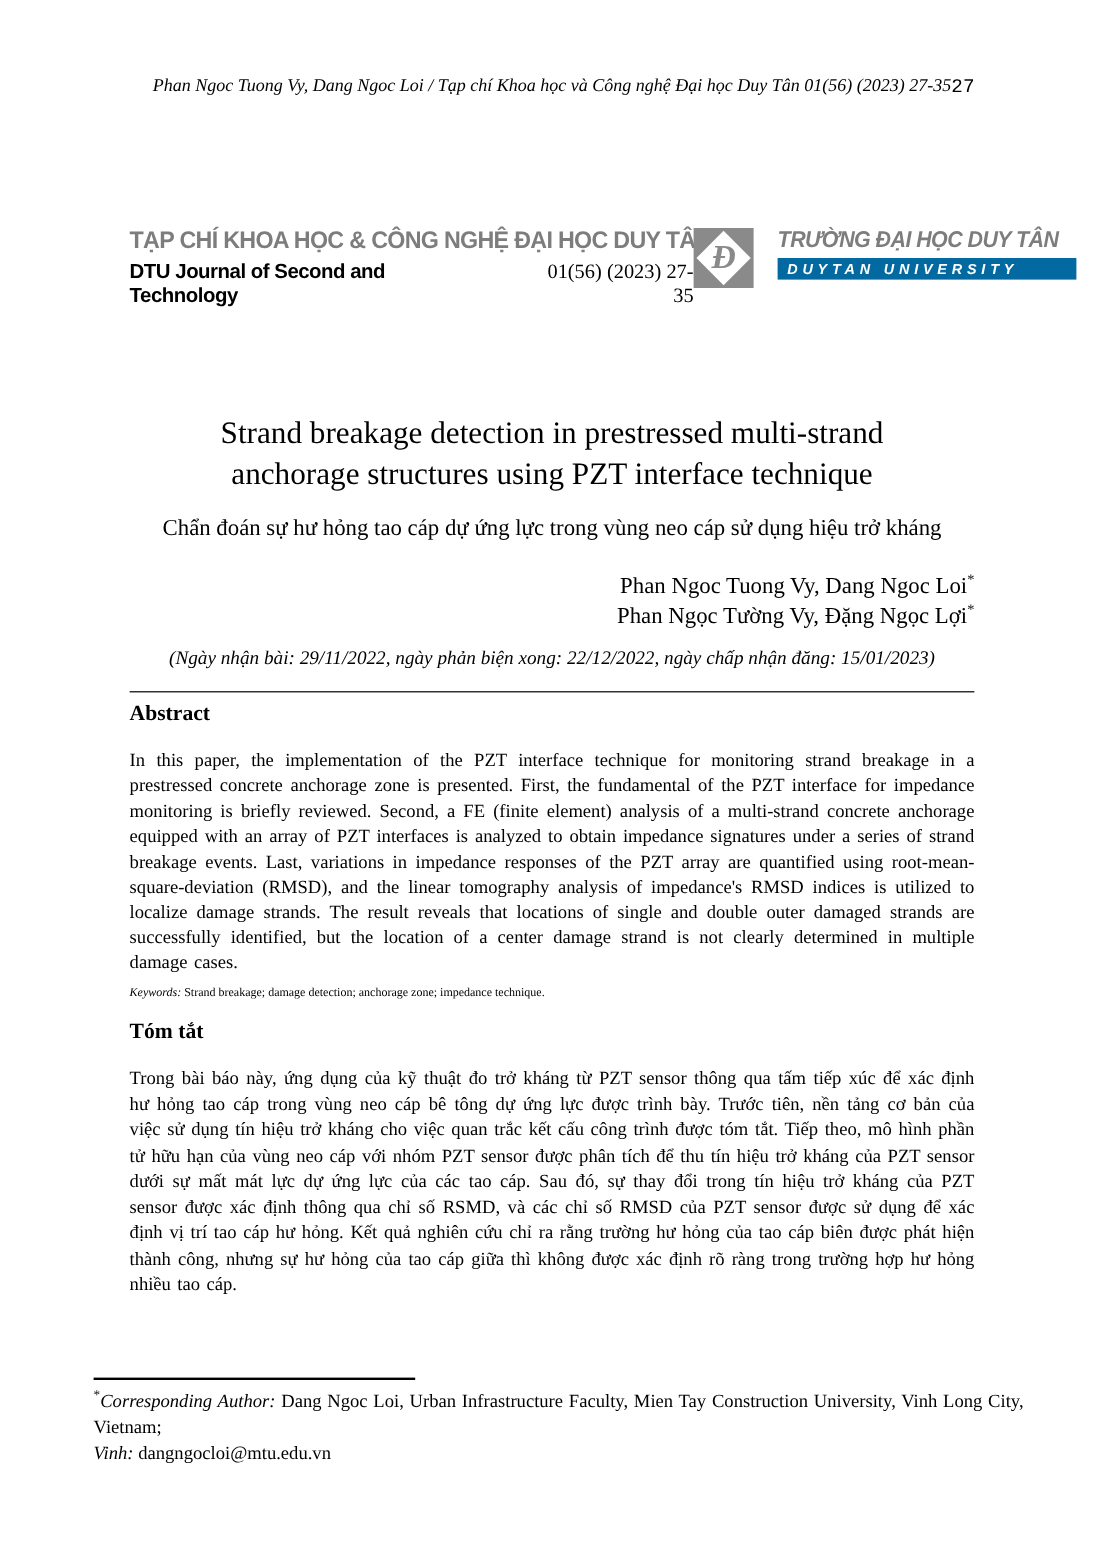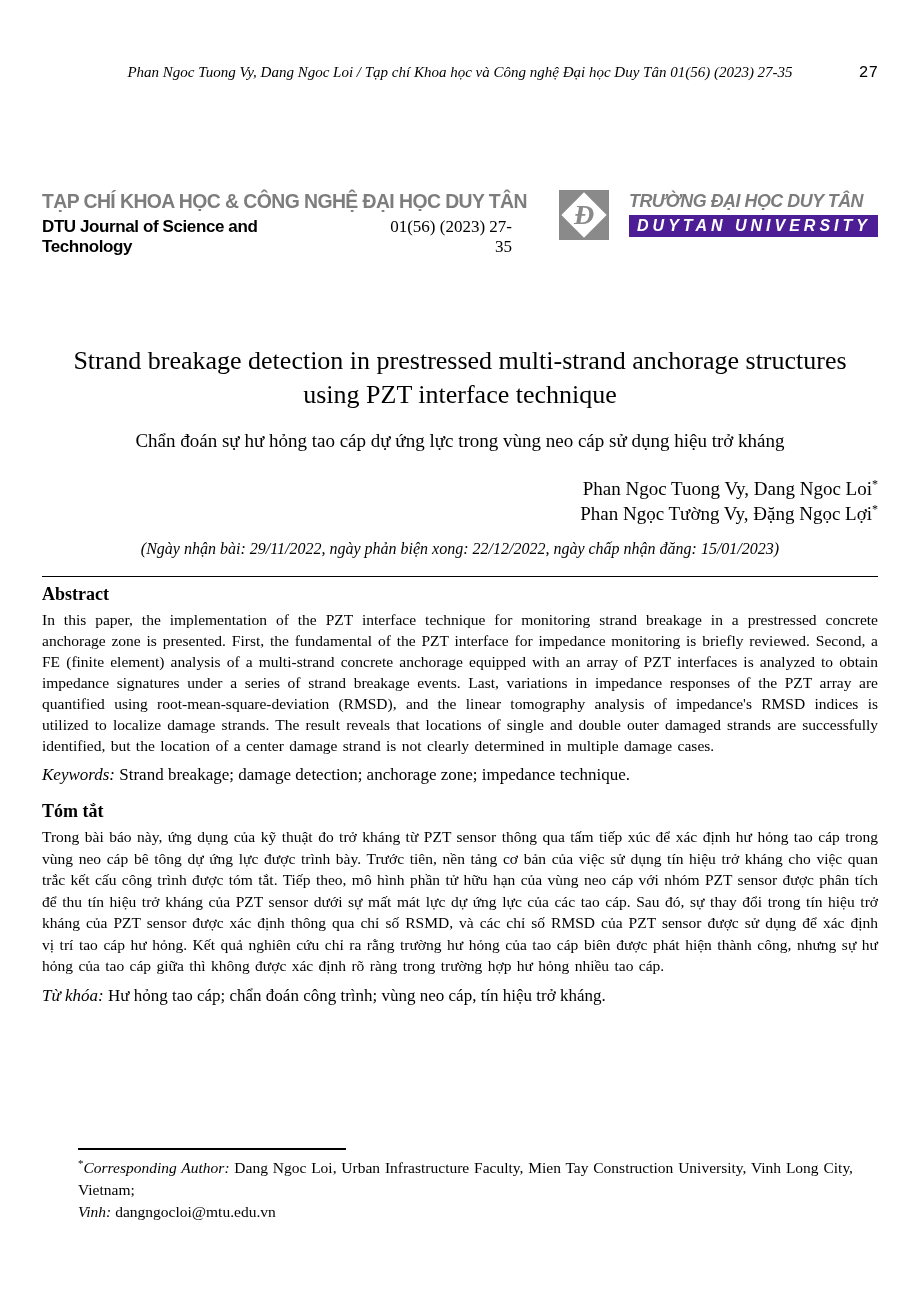--- a/index.html
+++ b/index.html
@@ -7,21 +7,21 @@
   .page {
     position: relative;
     width: 920px;
     height: 1302px;
     margin: 0 auto;
     background: #ffffff;
     font-family: "Liberation Serif", serif;
     color: #000000;
     overflow: hidden;
   }
-  .content { padding: 0 42px; }
+  .content { padding: 0 108px; }
 
   
   .running-head {
     position: relative;
     margin-top: 64px;
     height: 22px;
     font-size: 15px;
     font-style: italic;
     text-align: center;
   }
@@ -94,25 +94,25 @@
     font-weight: bold;
     font-size: 19px;
     letter-spacing: -0.5px;
     color: #7d7d7d;
     white-space: nowrap;
     transform: scaleX(0.94);
     transform-origin: left;
   }
   .univ-bar {
     margin-top: 3px;
-    background: #4c1d95;
+    background: #0369a1;
     color: #ffffff;
     font-family: "Liberation Sans", sans-serif;
     font-weight: bold;
-    font-size: 16px;
+    font-size: 12px;
     letter-spacing: 4px;
     padding: 2px 6px 2px 8px;
     white-space: nowrap;
   }
 
   
   .title-en {
     margin-top: 87px;
     text-align: center;
     font-size: 26px;
@@ -127,27 +127,27 @@
   .authors { margin-top: 24px; text-align: right; font-size: 19px; line-height: 1.32; }
   .authors sup { font-size: 12px; }
   .affiliations { margin-top: 18px; text-align: center; font-style: italic; font-size: 16px; line-height: 1.38; }
   .dates { margin-top: 14px; text-align: center; font-style: italic; font-size: 16px; }
 
   .rule { margin-top: 18px; border: 0; border-top: 1.6px solid #000; }
 
   
   .section-heading { margin-top: 7px; font-weight: bold; font-size: 18px; }
   .section-body {
-    margin-top: 4px;
+    margin-top: 18px;
     text-align: justify;
     font-size: 15.5px;
     line-height: 1.36;
     word-spacing: 1.5px;
   }
-  .kw-line { margin-top: 9px; font-size: 17px; }
+  .kw-line { margin-top: 9px; font-size: 10px; }
   .kw-label { font-style: italic; }
   .vn-body { line-height: 1.39; }
 
   
   .footnote {
     position: absolute;
     left: 78px;
     right: 67px;
     top: 1148px;
   }
@@ -165,21 +165,21 @@
 
     <div class="running-head">
       <span>Phan Ngoc Tuong Vy, Dang Ngoc Loi / Tạp chí Khoa học và Công nghệ Đại học Duy Tân 01(56) (2023) 27-35</span>
       <span class="pagenum">27</span>
     </div>
 
     <div class="masthead">
       <div class="mast-left">
         <div class="journal-vi">TẠP CHÍ KHOA HỌC &amp; CÔNG NGHỆ ĐẠI HỌC DUY TÂN</div>
         <div class="mast-left-row2">
-          <span class="journal-en">DTU Journal of Science and Technology</span>
+          <span class="journal-en">DTU Journal of Second and Technology</span>
           <span class="issue-info">01(56) (2023) 27-35</span>
         </div>
       </div>
       <div class="mast-right">
         <div class="logo-box">
           <div class="logo-diamond"></div>
           <div class="logo-glyph">Đ</div>
         </div>
         <div class="mast-right-text">
           <div class="univ-vi">TRƯỜNG ĐẠI HỌC DUY TÂN</div>
@@ -202,23 +202,20 @@
     <hr class="rule">
 
     <div class="section-heading">Abstract</div>
     <div class="section-body">In this paper, the implementation of the PZT interface technique for monitoring strand breakage in a prestressed concrete anchorage zone is presented. First, the fundamental of the PZT interface for impedance monitoring is briefly reviewed. Second, a FE (finite element) analysis of a multi-strand concrete anchorage equipped with an array of PZT interfaces is analyzed to obtain impedance signatures under a series of strand breakage events. Last, variations in impedance responses of the PZT array are quantified using root-mean-square-deviation (RMSD), and the linear tomography analysis of impedance's RMSD indices is utilized to localize damage strands. The result reveals that locations of single and double outer damaged strands are successfully identified, but the location of a center damage strand is not clearly determined in multiple damage cases.</div>
     <div class="kw-line">
       <span class="kw-label">Keywords:</span><span> Strand breakage; damage detection; anchorage zone; impedance technique.</span>
     </div>
 
     <div class="section-heading" style="margin-top:16px;">Tóm tắt</div>
     <div class="section-body vn-body">Trong bài báo này, ứng dụng của kỹ thuật đo trở kháng từ PZT sensor thông qua tấm tiếp xúc để xác định hư hỏng tao cáp trong vùng neo cáp bê tông dự ứng lực được trình bày. Trước tiên, nền tảng cơ bản của việc sử dụng tín hiệu trở kháng cho việc quan trắc kết cấu công trình được tóm tắt. Tiếp theo, mô hình phần tử hữu hạn của vùng neo cáp với nhóm PZT sensor được phân tích để thu tín hiệu trở kháng của PZT sensor dưới sự mất mát lực dự ứng lực của các tao cáp. Sau đó, sự thay đổi trong tín hiệu trở kháng của PZT sensor được xác định thông qua chỉ số RSMD, và các chỉ số RMSD của PZT sensor được sử dụng để xác định vị trí tao cáp hư hỏng. Kết quả nghiên cứu chỉ ra rằng trường hư hỏng của tao cáp biên được phát hiện thành công, nhưng sự hư hỏng của tao cáp giữa thì không được xác định rõ ràng trong trường hợp hư hỏng nhiều tao cáp.</div>
-    <div class="kw-line">
-      <span class="kw-label">Từ khóa:</span><span> Hư hỏng tao cáp; chẩn đoán công trình; vùng neo cáp, tín hiệu trở kháng.</span>
-    </div>
 
   </div>
 
   <div class="footnote">
     <hr class="footnote-rule">
     <div class="footnote-text">
       <sup>*</sup><span class="it">Corresponding Author:</span><span> Dang Ngoc Loi, Urban Infrastructure Faculty, Mien Tay Construction University, Vinh Long City, Vietnam;</span>
     </div>
     <div class="footnote-email">
       <span class="it">Vinh:</span><span> dangngocloi@mtu.edu.vn</span>

